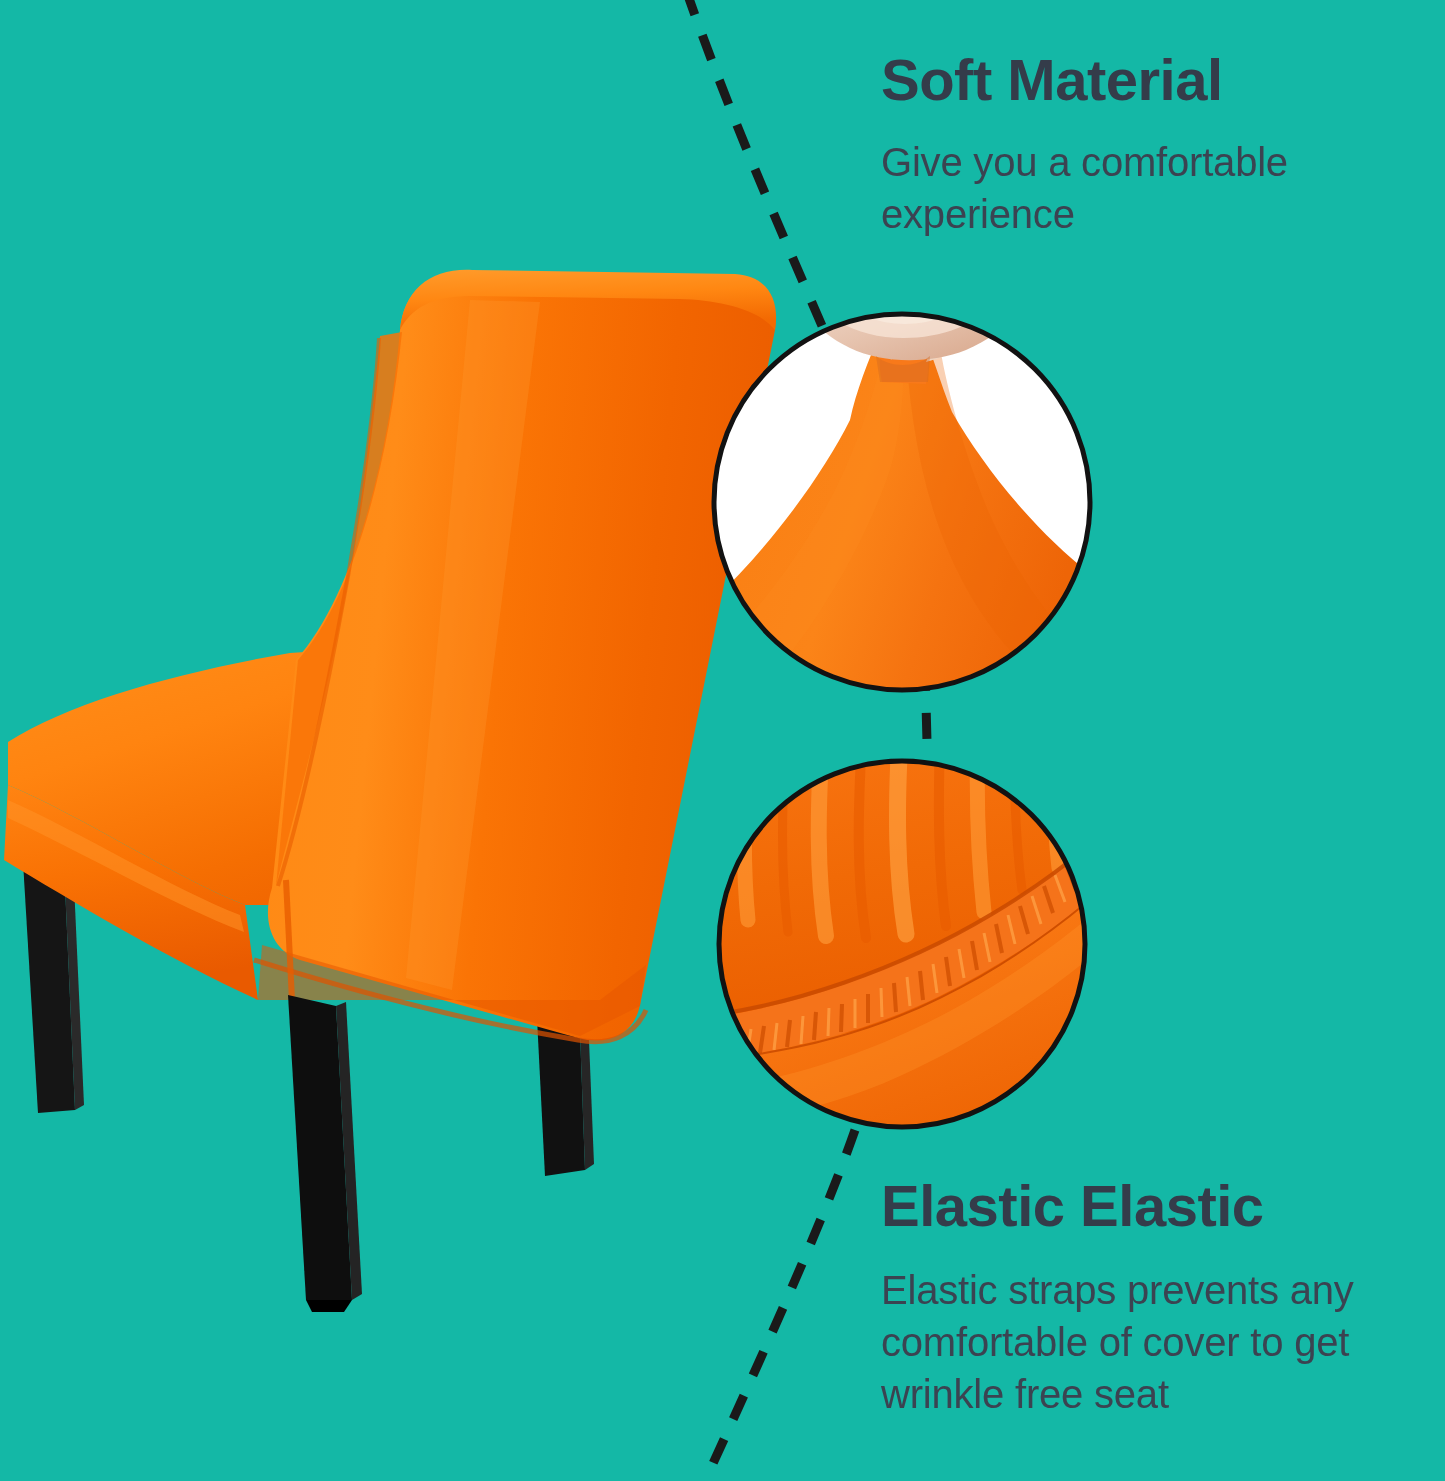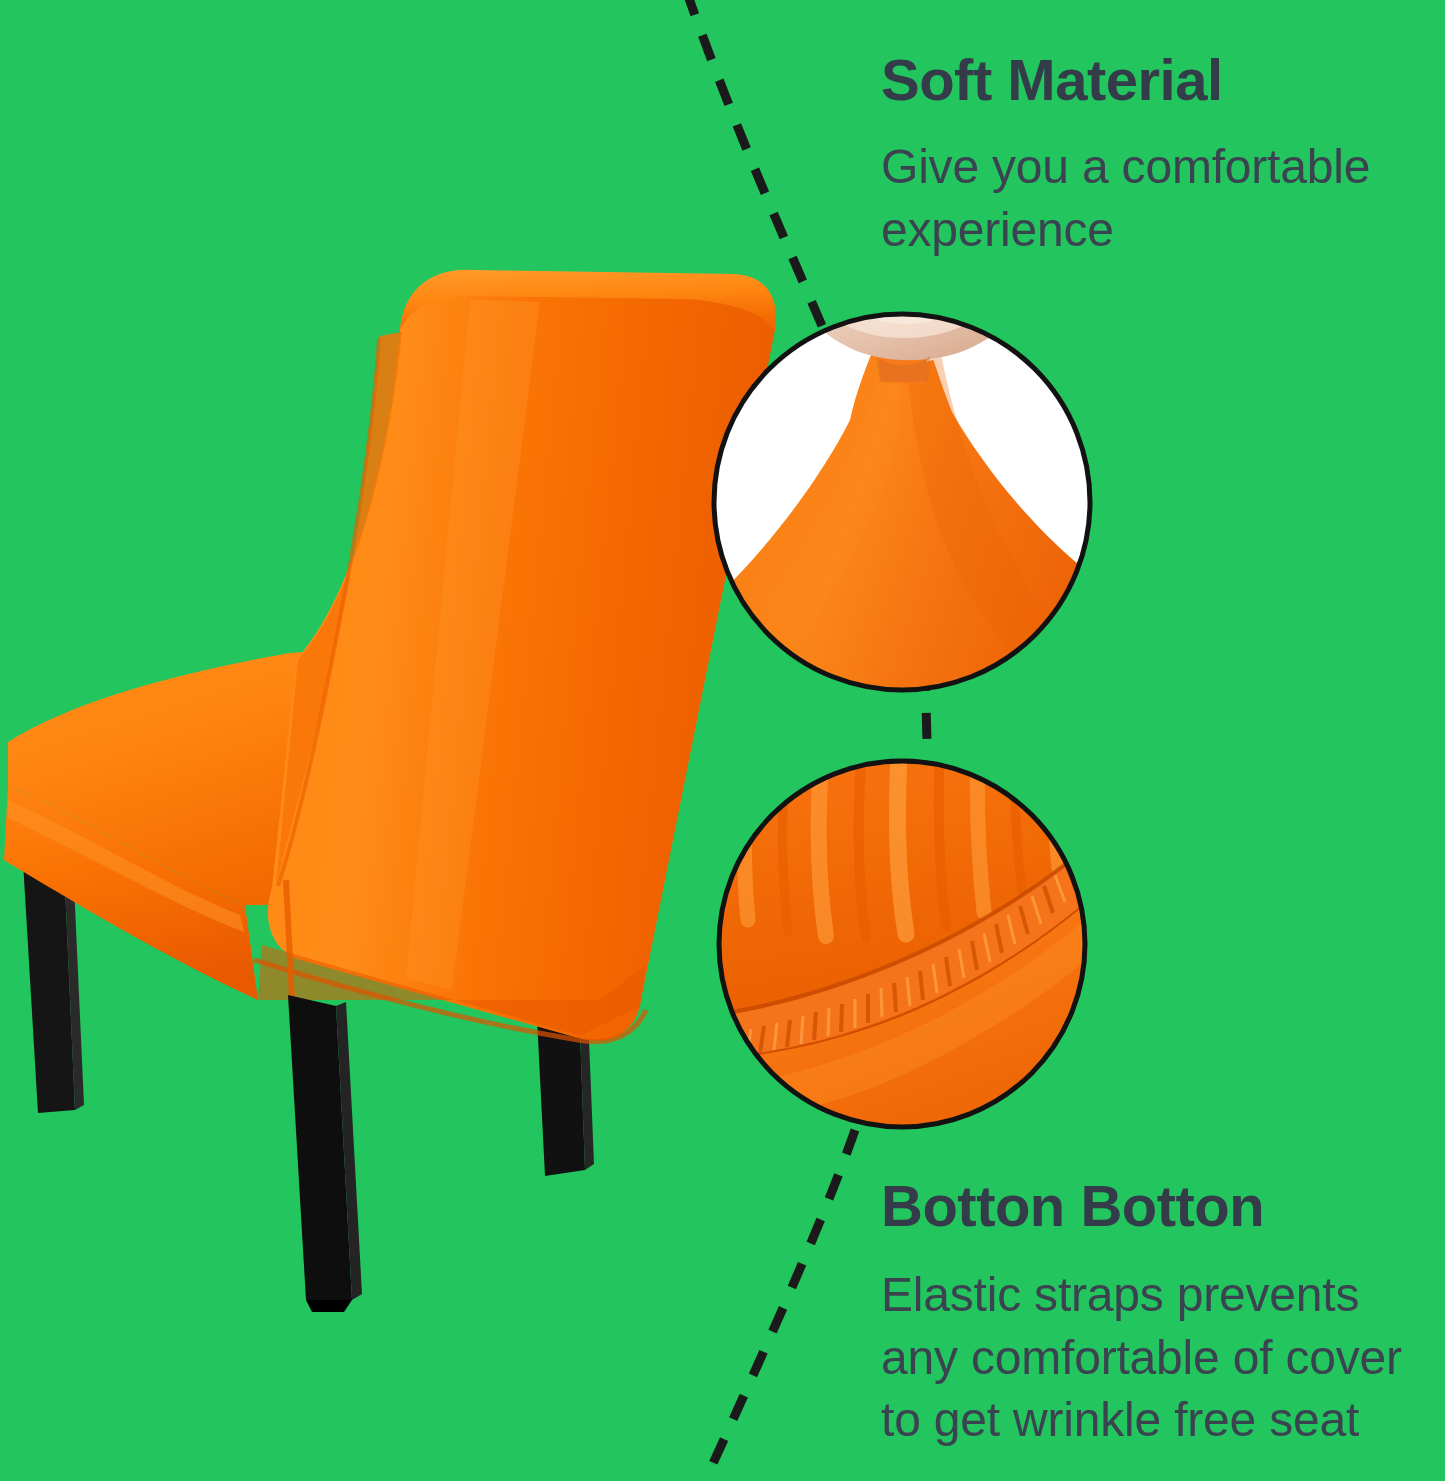--- a/index.html
+++ b/index.html
@@ -3,37 +3,37 @@
 <meta charset="utf-8">
 <style>
   html,body{margin:0;padding:0;}
   body{
     width:1445px;height:1481px;
     background:#ffffff;
     font-family:"Liberation Sans", sans-serif;
     overflow:hidden;
     position:relative;
   }
-  #stage{position:absolute;inset:0;width:1445px;height:1481px;background:#22c55e;}
+  #stage{position:absolute;inset:0;width:1445px;height:1481px;background:#14b8a6;}
 
   
   #art{position:absolute;left:0;top:0;width:1445px;height:1481px;}
 
   
   .txt-block{position:absolute;}
   .headline{
     font-size:58px;
     font-weight:bold;
     color:#343c4a;
     letter-spacing:-0.5px;
     line-height:1.04;
     white-space:nowrap;
   }
   .subtext{
-    font-size:48px;
+    font-size:40px;
     font-weight:normal;
     color:#3b4351;
     line-height:1.30;
     letter-spacing:-0.2px;
   }
   #block-soft{left:881px;top:50px;width:530px;}
   #block-soft .subtext{margin-top:26px;width:505px;}
   #block-elastic{left:881px;top:1176px;width:545px;}
   #block-elastic .subtext{margin-top:28px;width:545px;}
 </style>
@@ -285,17 +285,17 @@
       <circle cx="902" cy="944" r="183" fill="none" stroke="#121212" stroke-width="5"></circle>
     </g>
   </svg>
 
   <div class="txt-block" id="block-soft">
     <div class="headline">Soft Material</div>
     <div class="subtext">Give you a comfortable experience</div>
   </div>
 
   <div class="txt-block" id="block-elastic">
-    <div class="headline">Botton Botton</div>
+    <div class="headline">Elastic Elastic</div>
     <div class="subtext">Elastic straps prevents any comfortable of cover to get wrinkle free seat</div>
   </div>
 
 </div>
 
 </body></html>

